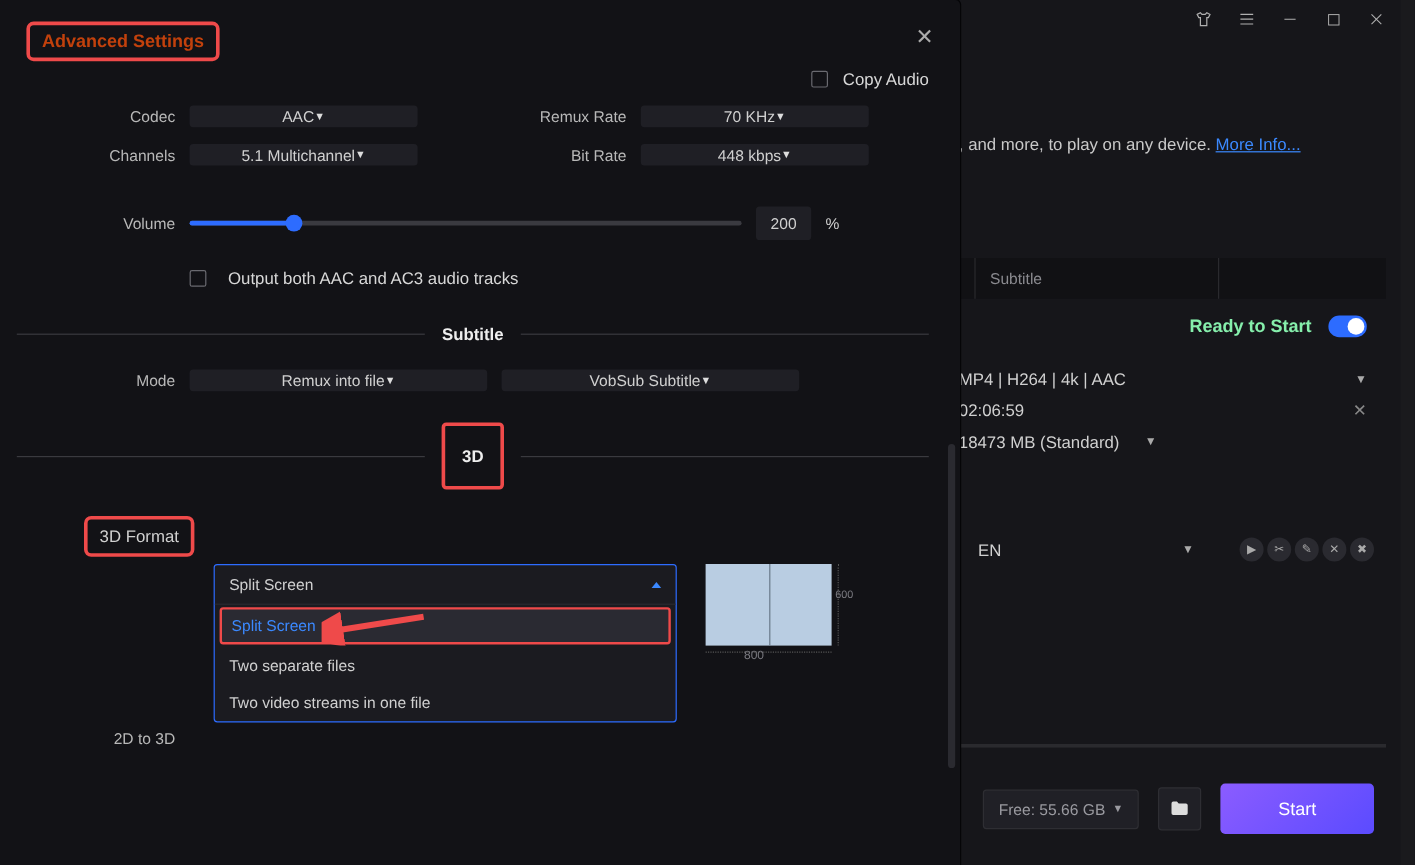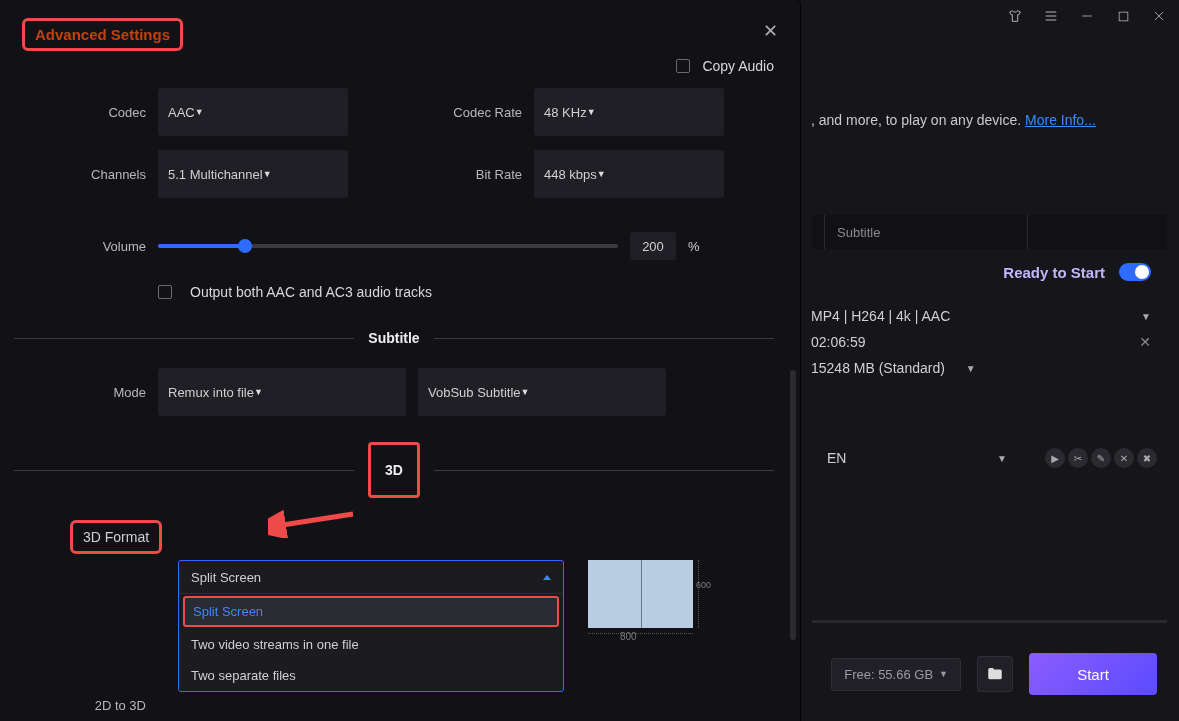--- a/index.html
+++ b/index.html
@@ -5,32 +5,32 @@
   * { box-sizing: border-box; margin: 0; padding: 0; font-family: -apple-system, BlinkMacSystemFont, "Segoe UI", Arial, sans-serif; }
   body {
     width: 1179px; height: 721px;
     background: #1a1a1d;
     color: #c9c9c9;
     position: relative;
     overflow: hidden;
   }
   
   .bg-right {
-    position: absolute; top:0; right:0; width: 380px; height:100%;
+    position: absolute; top:0; right:12px; width: 380px; height:100%;
     background:#16161a;
   }
   .titlebar-icons { position:absolute; top:8px; right:12px; display:flex; gap:20px; color:#b0b0b0; }
   .titlebar-icons span { width:16px; height:16px; display:inline-flex; align-items:center; justify-content:center; cursor:pointer; font-size:16px; }
   .right-text { position:absolute; top:112px; left:0; width:380px; padding-left:12px; color:#c9c9c9; font-size:14px; }
   .right-text a { color:#3b89ff; text-decoration:underline; }
   .subtitle-bar { position:absolute; top:215px; right:12px; width:355px; height:34px; background:#111114; display:flex; align-items:center; }
   .subtitle-bar .field { flex:1; padding:0 12px; border-left:1px solid #2a2a2e; height:100%; display:flex; align-items:center; color:#8a8a8f; font-size:13px; }
   .subtitle-bar .field:first-child { border-left:none; width:12px; flex:0 0 12px; padding:0;}
   .ready-row { position:absolute; top:263px; right:28px; display:flex; align-items:center; gap:14px; }
-  .ready-row span.text { color:#c4b5fd; font-weight:600; font-size:15px; }
+  .ready-row span.text { color:#86efac; font-weight:600; font-size:15px; }
   .toggle { width:32px; height:18px; background:#2d6cff; border-radius:10px; position:relative; }
   .toggle::after { content:""; position:absolute; right:2px; top:2px; width:14px; height:14px; background:#fff; border-radius:50%; }
   .info-lines { position:absolute; top:308px; right:28px; width:340px; display:flex; flex-direction:column; gap:10px; }
   .info-row { display:flex; align-items:center; gap:9px; font-size:14px; color:#d0d0d0; }
   .info-row .caret { margin-left:auto; color:#aaa; font-size:10px; }
   .info-row .xbtn { color:#888; font-size:14px; margin-left:auto; }
   .lang-row { position:absolute; top:448px; right:22px; width:350px; display:flex; align-items:center; gap:10px; }
   .lang-row .selval { flex:0 0 180px; color:#d0d0d0; font-size:14px; padding-left:20px;}
   .lang-row .caret { color:#aaa; font-size:10px; }
   .circle-btns { display:flex; gap:3px; }
@@ -52,21 +52,21 @@
   }
   .modal-title { position:absolute; top:18px; left:22px; color:#c2410c; font-size:15px; font-weight:600; border:3px solid #ef4a4a; border-radius:6px; padding:5px 10px; }
   .modal-close { position:absolute; top:20px; right:22px; color:#aaa; font-size:18px; cursor:pointer; }
 
   .form { position:absolute; top:52px; left:0; right:12px; bottom:0; padding:6px 14px 20px 14px; }
 
   .row { display:flex; align-items:center; margin-top:14px; gap:12px; }
   .row.first { margin-top:0;justify-content:flex-end; }
   .row .label { width:132px; text-align:right; color:#b8b8b8; font-size:13px; }
   .checkbox { width:14px; height:14px; border:1px solid #6a6a70; border-radius:2px; display:inline-block; }
-  .select { flex:0 0 190px; height:48px; background:#1f1f25; border-radius:3px; display:flex; align-items:center; justify-content:flex-start; padding:0 10px; color:#d0d0d0; font-size:13px; }
+  .select { flex:0 0 190px; height:18px; background:#1f1f25; border-radius:3px; display:flex; align-items:center; justify-content:center; padding:0 10px; color:#d0d0d0; font-size:13px; }
   .select.wide { flex:0 0 248px; }
   .select .chev { font-size:9px; color:#ddd; }
   .slider { flex:0 0 460px; height:4px; background:#3a3a40; border-radius:2px; position:relative; }
   .slider .fill { position:absolute; top:0; left:0; height:100%; background:#2d6cff; border-radius:2px; }
   .slider .thumb { position:absolute; top:-5px; width:14px; height:14px; background:#2d6cff; border-radius:50%; transform:translateX(-50%); }
   .numbox { width:46px; height:28px; background:#1f1f25; border-radius:3px; display:flex; align-items:center; justify-content:center; color:#d0d0d0; font-size:13px; }
   .pcnt { color:#d0d0d0; font-size:13px; }
 
   .section-divider { display:flex; align-items:center; gap:14px; margin-top:30px; }
   .section-divider .line { flex:1; height:1px; background:#3a3a3f; }
@@ -149,21 +149,21 @@
   <div class="info-lines">
     <div class="info-row">
       <span>MP4 | H264 | 4k | AAC</span>
         <span class="caret">▼</span>
     </div>
     <div class="info-row">
       <span>02:06:59</span>
         <span class="xbtn">✕</span>
     </div>
     <div class="info-row">
-      <span>15248 MB (Standard)</span>
+      <span>18473 MB (Standard)</span>
         <span class="caret" style="margin-left:12px;">▼</span>
     </div>
   </div>
   <div class="lang-row">
     <span class="selval">EN</span>
     <span class="caret">▼</span>
     <div style="flex:1"></div>
     <div class="circle-btns">
       <span>▶</span>
       <span>✂</span>
@@ -199,23 +199,23 @@
       <span style="font-size:14px;color:#d8d8d8;">Copy Audio</span>
     </div>
 
     <div class="row">
       <div class="label">Codec</div>
       <div class="select">
           <span>AAC</span>
           <span class="chev">▼</span>
         </div>
       <div style="flex:0 0 60px"></div>
-      <div class="label" style="width:90px">Codec Rate</div>
+      <div class="label" style="width:90px">Remux Rate</div>
       <div class="select">
-          <span>48 KHz</span>
+          <span>70 KHz</span>
           <span class="chev">▼</span>
         </div>
     </div>
 
     <div class="row">
       <div class="label">Channels</div>
       <div class="select">
           <span>5.1 Multichannel</span>
           <span class="chev">▼</span>
         </div>
@@ -271,22 +271,22 @@
 
     <div class="format-row">
       <div class="label" style="width:148px;"></div>
       <div class="dd-open">
         <div class="dd-head">
             <span>Split Screen</span>
             <span class="arrow-up"></span>
           </div>
         <div class="dd-list">
           <div class="dd-item selected hover">Split Screen</div>
+          <div class="dd-item">Two separate files</div>
           <div class="dd-item">Two video streams in one file</div>
-          <div class="dd-item">Two separate files</div>
         </div>
       </div>
       <div style="position:relative;">
         <div class="preview">
           <div class="dim-line-r"></div>
           <div class="dim-line-b"></div>
         </div>
         <div class="dim-right">600</div>
         <div class="dim-bottom">800</div>
       </div>

